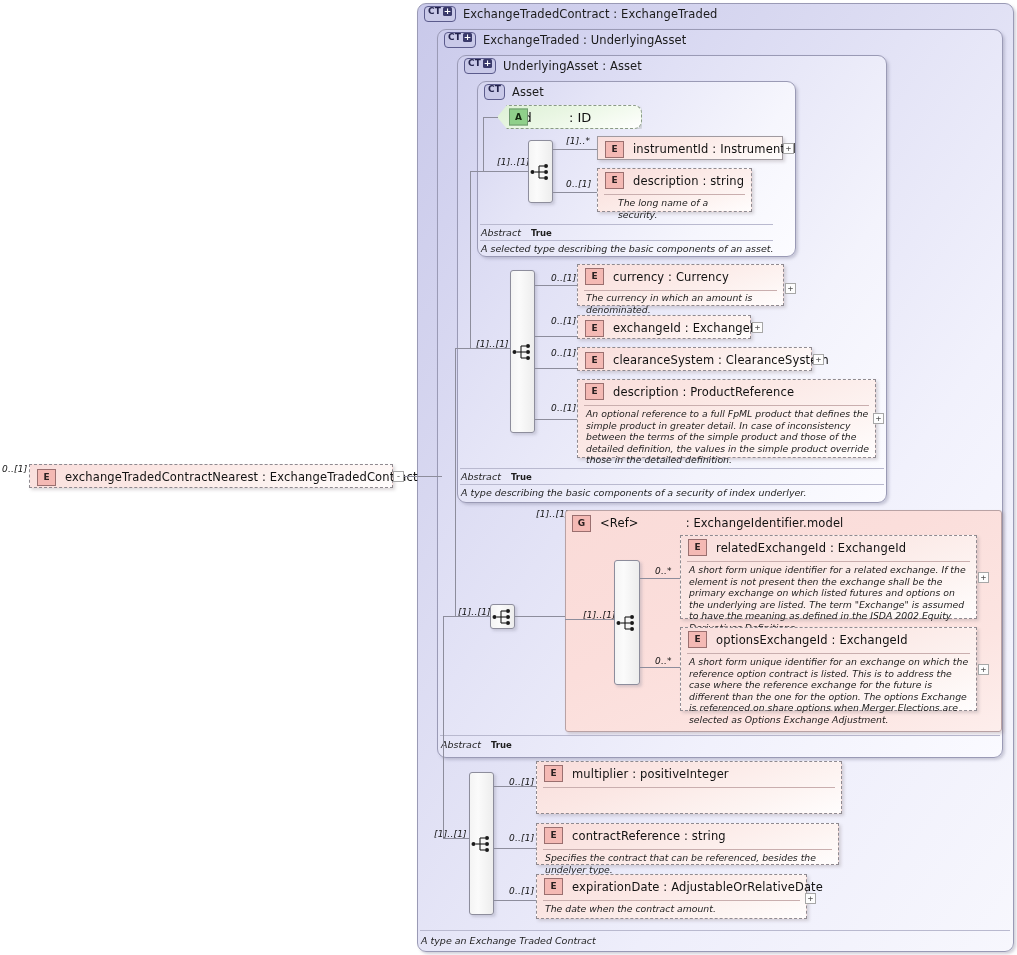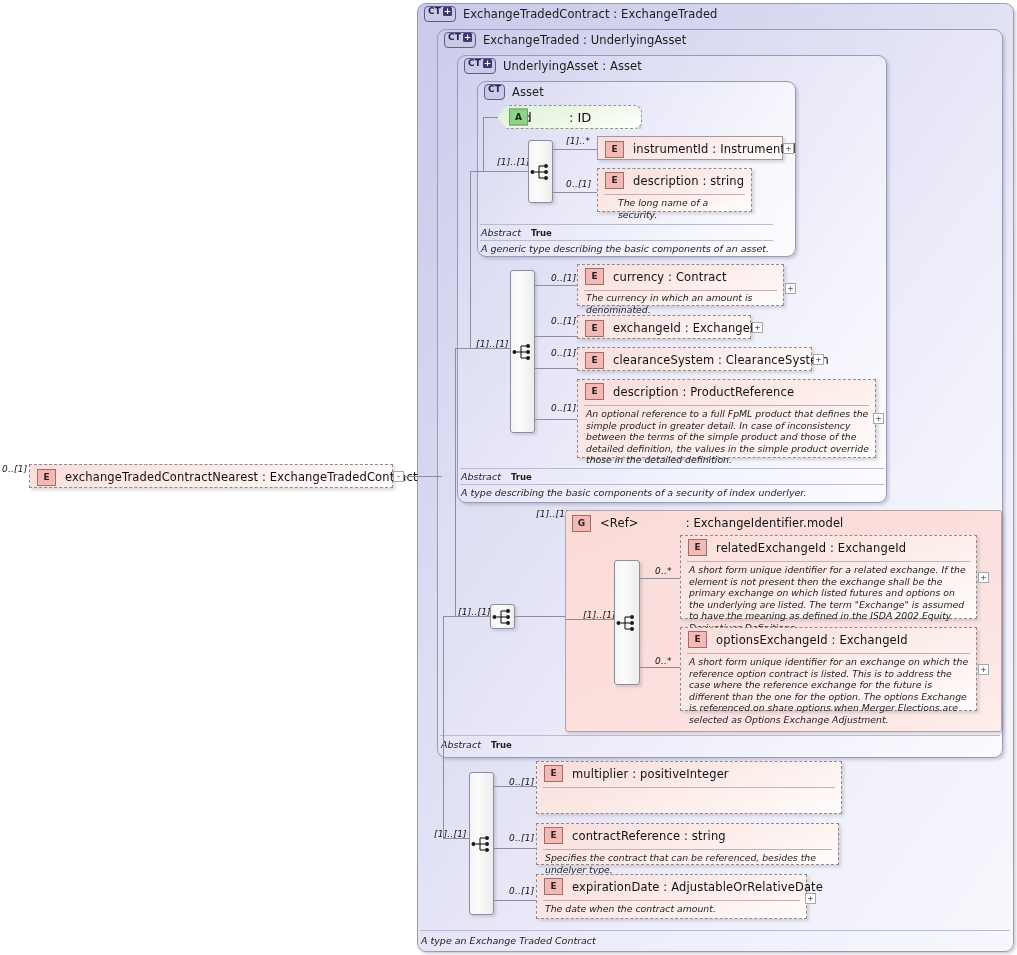--- a/index.html
+++ b/index.html
@@ -165,21 +165,21 @@
   <div class="ctbox ct-lvl3" style="left:477px;top:81px;width:319px;height:176px;"></div>
   <div class="ct-title" style="left:484px;top:84px;">
     <span class="ct-ico">CT</span>
     <span>Asset</span>
   </div>
   <div class="hr" style="left:480px;top:224px;width:293px;"></div>
   <div class="meta" style="left:481px;top:227px;">
     <span class="k">Abstract</span><span class="v">True</span>
   </div>
   <div class="hr" style="left:480px;top:240px;width:293px;"></div>
-  <div class="doc" style="left:481px;top:243px;">A generic type describing the basic components of an asset.</div>
+  <div class="doc" style="left:481px;top:243px;">A selected type describing the basic components of an asset.</div>
 
   <div class="card" style="left:2px;top:464px;">0..[1]</div>
   <div class="node dashed" style="left:29px;top:464px;width:364px;height:24px;">
     <div class="node-head" style="height:24px;">
       <span class="eico">E</span>
       <span class="nname">exchangeTradedContractNearest : ExchangeTradedContract</span>
     </div>
   </div>
   <div class="exp" style="left:393px;top:471px;">-</div>
   <div class="ln lnh" style="left:404px;top:476px;width:38px;"></div>
@@ -252,21 +252,21 @@
 
   <div class="ln lnh" style="left:535px;top:285px;width:42px;"></div>
   <div class="ln lnh" style="left:535px;top:336px;width:42px;"></div>
   <div class="ln lnh" style="left:535px;top:368px;width:42px;"></div>
   <div class="ln lnh" style="left:535px;top:419px;width:42px;"></div>
 
   <div class="card" style="left:551px;top:273px;">0..[1]</div>
   <div class="node dashed" style="left:577px;top:264px;width:207px;height:42px;">
     <div class="node-head" style="height:23px;">
       <span class="eico">E</span>
-      <span class="nname">currency : Contract</span>
+      <span class="nname">currency : Currency</span>
     </div>
     <div class="node-sep" style="top:25px;"></div>
     <div class="node-doc" style="top:27px;">The currency in which an amount is denominated.</div>
   </div>
   <div class="exp" style="left:785px;top:283px;">+</div>
 
   <div class="card" style="left:551px;top:316px;">0..[1]</div>
   <div class="node dashed" style="left:577px;top:315px;width:174px;height:24px;">
     <div class="node-head" style="height:24px;">
       <span class="eico">E</span>

